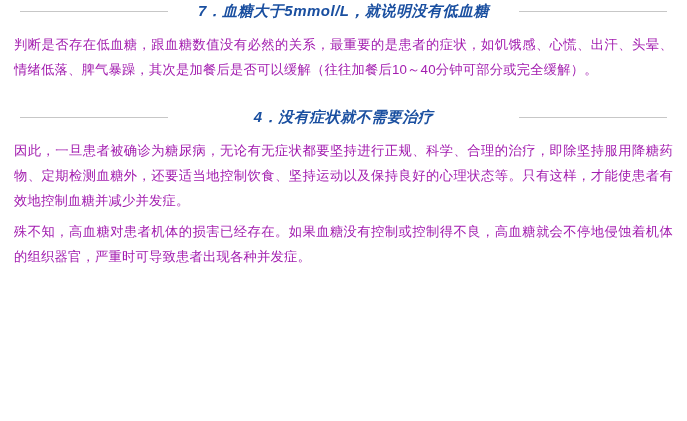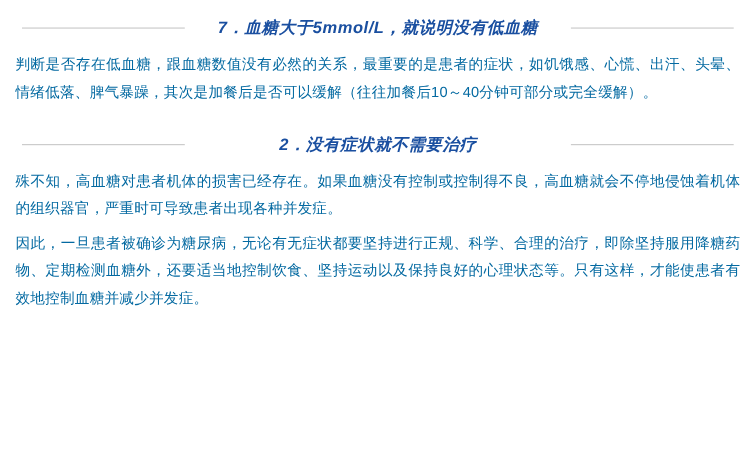--- a/index.html
+++ b/index.html
@@ -58,41 +58,41 @@
     position: relative;
     z-index: 2;
     white-space: nowrap;
   }
   p.para {
     font-size: 13.3px;
     line-height: 25px;
     margin: 0 0 6px 0;
     text-align: justify;
     text-justify: inter-ideograph;
-    color: #0369a1;
+    color: #a21caf;
     letter-spacing: 0.2px;
   }
-  .block-1 { margin-top: 14px; }
+  .block-1 { }
   .spacer-md { height: 18px; }
 </style>
 </head>
 <body>
 
 <div class="page">
 
   <div class="block-1">
     <div class="heading-wrap">
       <div class="section-heading"><span class="htext">7．血糖大于5mmol/L，就说明没有低血糖</span></div>
     </div>
     <p class="para">判断是否存在低血糖，跟血糖数值没有必然的关系，最重要的是患者的症状，如饥饿感、心慌、出汗、头晕、情绪低落、脾气暴躁，其次是加餐后是否可以缓解（往往加餐后10～40分钟可部分或完全缓解）。</p>
   </div>
 
   <div class="spacer-md"></div>
 
   <div>
     <div class="heading-wrap">
-      <div class="section-heading"><span class="htext">2．没有症状就不需要治疗</span></div>
+      <div class="section-heading"><span class="htext">4．没有症状就不需要治疗</span></div>
     </div>
+    <p class="para">因此，一旦患者被确诊为糖尿病，无论有无症状都要坚持进行正规、科学、合理的治疗，即除坚持服用降糖药物、定期检测血糖外，还要适当地控制饮食、坚持运动以及保持良好的心理状态等。只有这样，才能使患者有效地控制血糖并减少并发症。</p>
     <p class="para">殊不知，高血糖对患者机体的损害已经存在。如果血糖没有控制或控制得不良，高血糖就会不停地侵蚀着机体的组织器官，严重时可导致患者出现各种并发症。</p>
-    <p class="para">因此，一旦患者被确诊为糖尿病，无论有无症状都要坚持进行正规、科学、合理的治疗，即除坚持服用降糖药物、定期检测血糖外，还要适当地控制饮食、坚持运动以及保持良好的心理状态等。只有这样，才能使患者有效地控制血糖并减少并发症。</p>
   </div>
 
 </div>
 
 </body></html>

